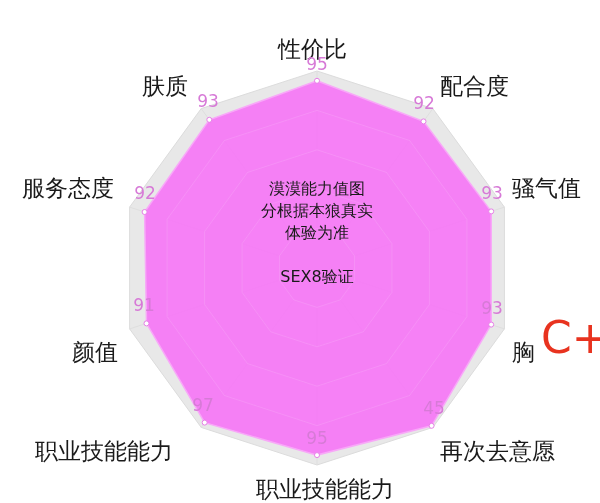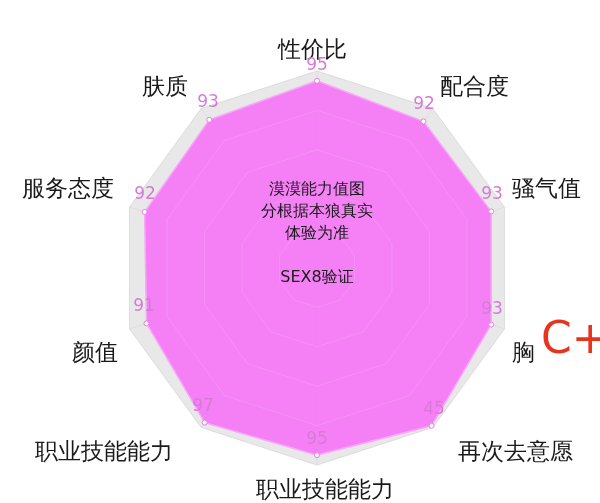--- a/index.html
+++ b/index.html
@@ -51,21 +51,21 @@
       <circle cx="146.5" cy="323.4" r="2.5" fill="#ffffff" stroke="#e77fe7" stroke-width="1"></circle>
       <circle cx="144.6" cy="212.0" r="2.5" fill="#ffffff" stroke="#e77fe7" stroke-width="1"></circle>
       <circle cx="209.3" cy="119.8" r="2.5" fill="#ffffff" stroke="#e77fe7" stroke-width="1"></circle>
     </g>
 </svg>
 
 <div class="axis-label" style="left:278px;top:38px;">性价比</div>
 <div class="axis-label" style="left:440px;top:75px;">配合度</div>
 <div class="axis-label" style="left:512px;top:177px;">骚气值</div>
 <div class="axis-label" style="left:512px;top:341px;">胸</div>
-<div class="axis-label" style="left:440px;top:440px;margin-left:18px;">再次去意愿</div>
+<div class="axis-label" style="left:440px;top:440px;">再次去意愿</div>
 <div class="axis-label" style="left:256px;top:478px;">职业技能能力</div>
 <div class="axis-label" style="left:35px;top:440px;">职业技能能力</div>
 <div class="axis-label" style="left:72px;top:341px;">颜值</div>
 <div class="axis-label" style="left:22px;top:177px;">服务态度</div>
 <div class="axis-label" style="left:142px;top:75px;text-align:center;">肤质</div>
 
 <div class="value-label" style="left:317px;top:64px;">95</div>
 <div class="value-label" style="left:424px;top:103px;">92</div>
 <div class="value-label" style="left:492px;top:193px;">93</div>
 <div class="value-label" style="left:492px;top:308px;">93</div>

